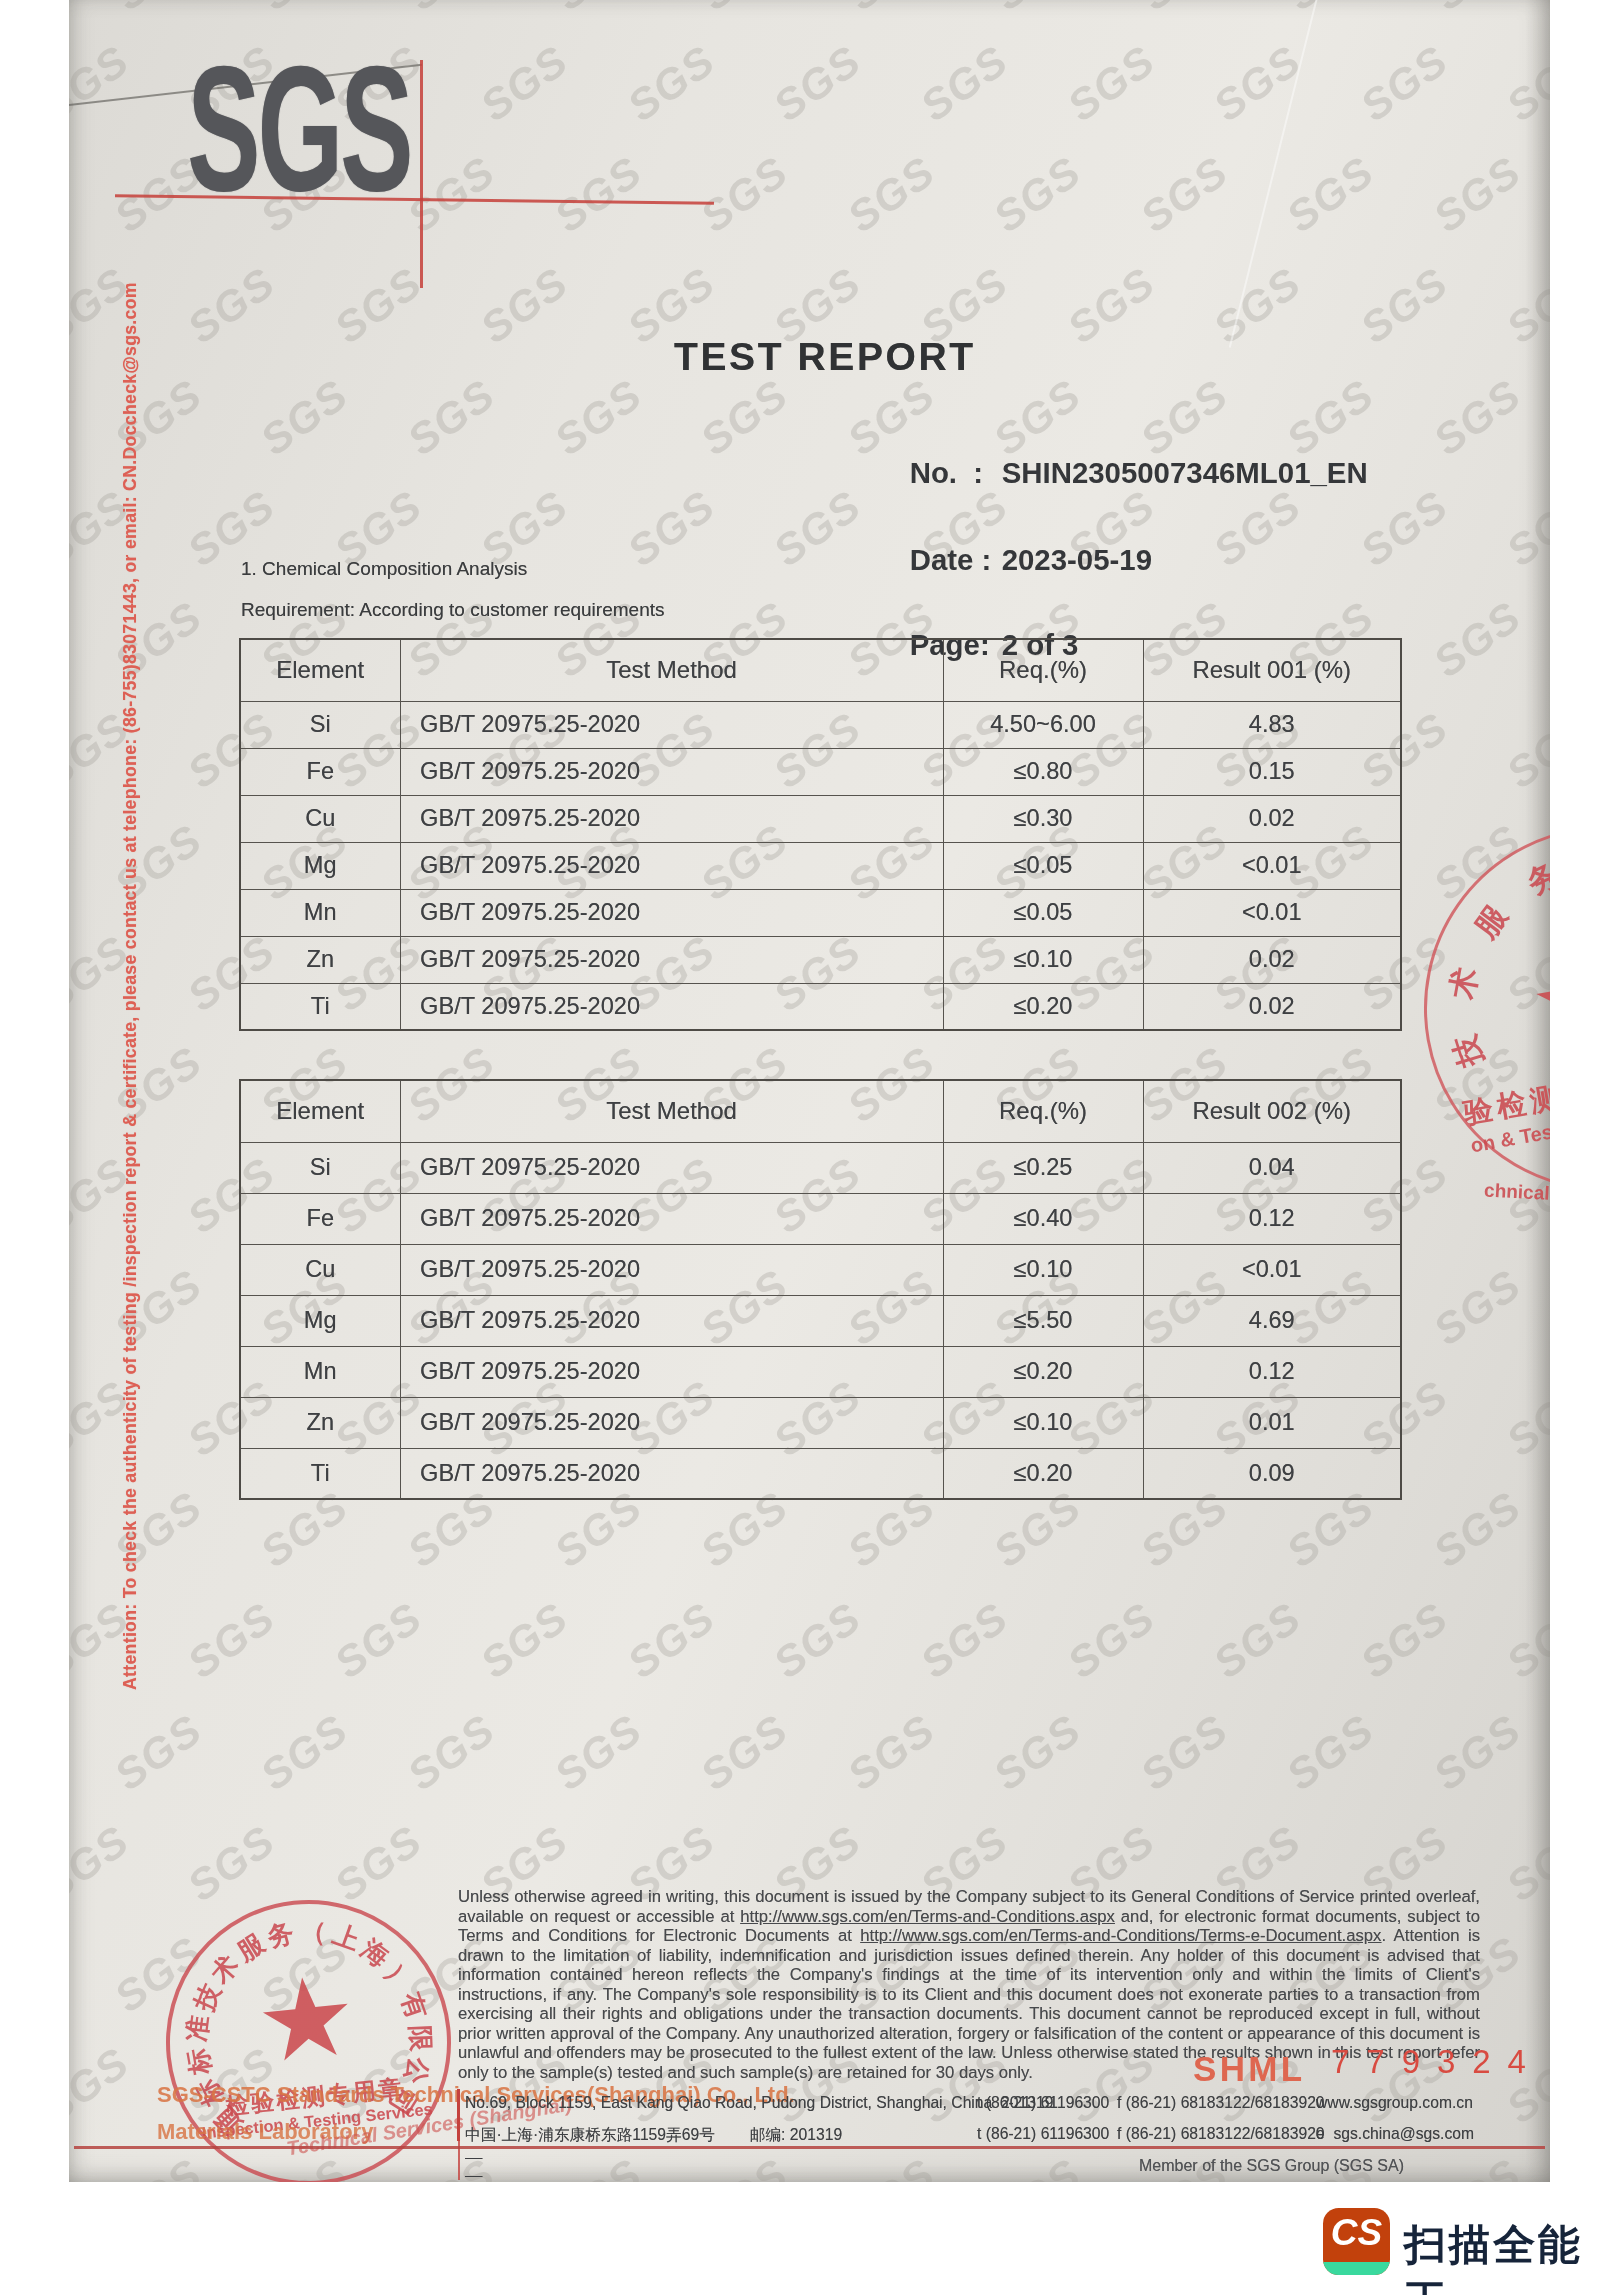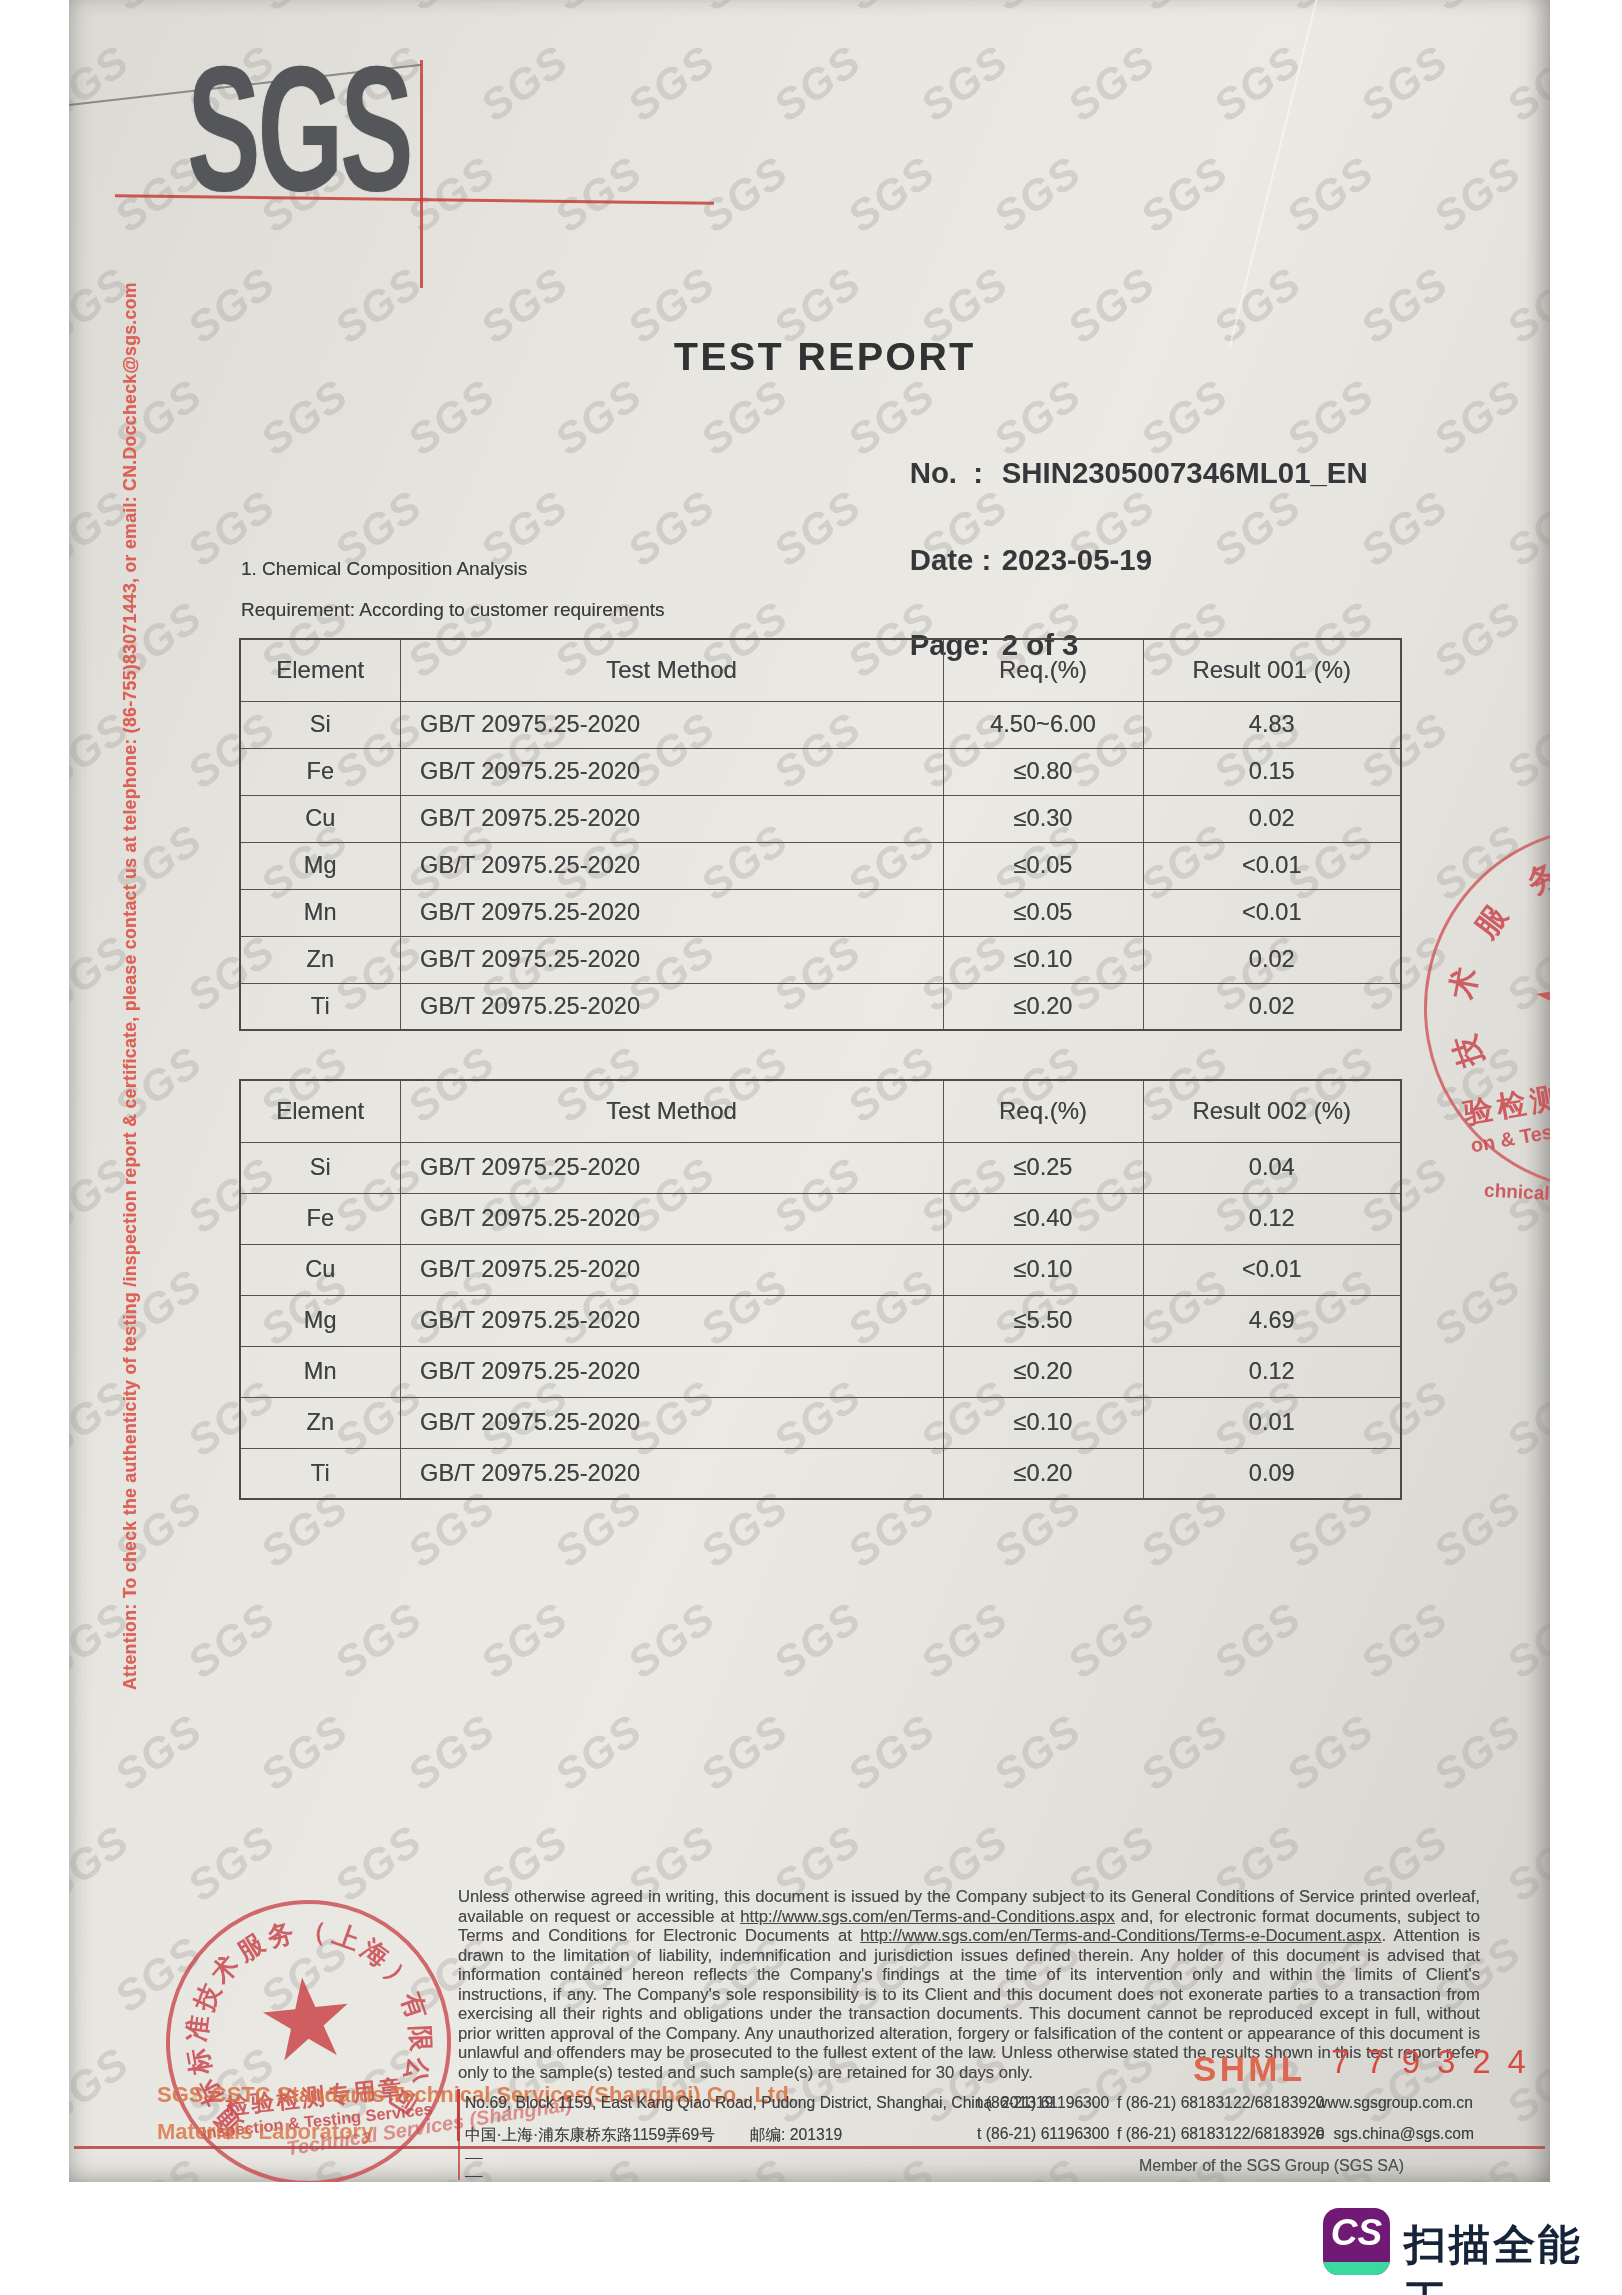--- a/index.html
+++ b/index.html
@@ -51,21 +51,21 @@
   
   .legal{position:absolute;left:389px;top:1887px;width:1022px;font-size:16.7px;line-height:19.5px;
          color:#47494c;text-align:justify;text-shadow:0 0 0.4px rgba(60,60,60,.5);}
   .addr-row{position:absolute;left:396px;height:26px;font-size:15.7px;color:#3e4043;
             text-shadow:0 0 0.4px rgba(60,60,60,.5);white-space:pre;}
   .addr-row span{position:absolute;top:0;white-space:pre;}
   .rule-red{position:absolute;left:5.2px;top:2146px;width:1471px;height:2.6px;background:#b5433f;opacity:.85;}
   .member{position:absolute;left:1070px;top:2157px;font-size:16px;color:#515356;}
   
   .cs-icon{position:absolute;left:1323px;top:2208px;width:67px;height:67px;border-radius:15.7px;
-           background:#701a75;overflow:hidden;}
+           background:#c2410c;overflow:hidden;}
   .cs-strip{position:absolute;left:0;bottom:0;width:100%;height:13px;background:#3ad99e;}
   .cs-letters{position:absolute;left:0;top:3.9px;width:100%;text-align:center;font-size:37px;
               font-weight:700;font-style:italic;color:#ffffff;}
   .cs-name{position:absolute;left:1404px;top:2217px;font-size:42px;font-weight:700;
            color:#16243a;letter-spacing:2.6px;}
 </style>
 </head>
 <body>
 
 <div class="paper">

